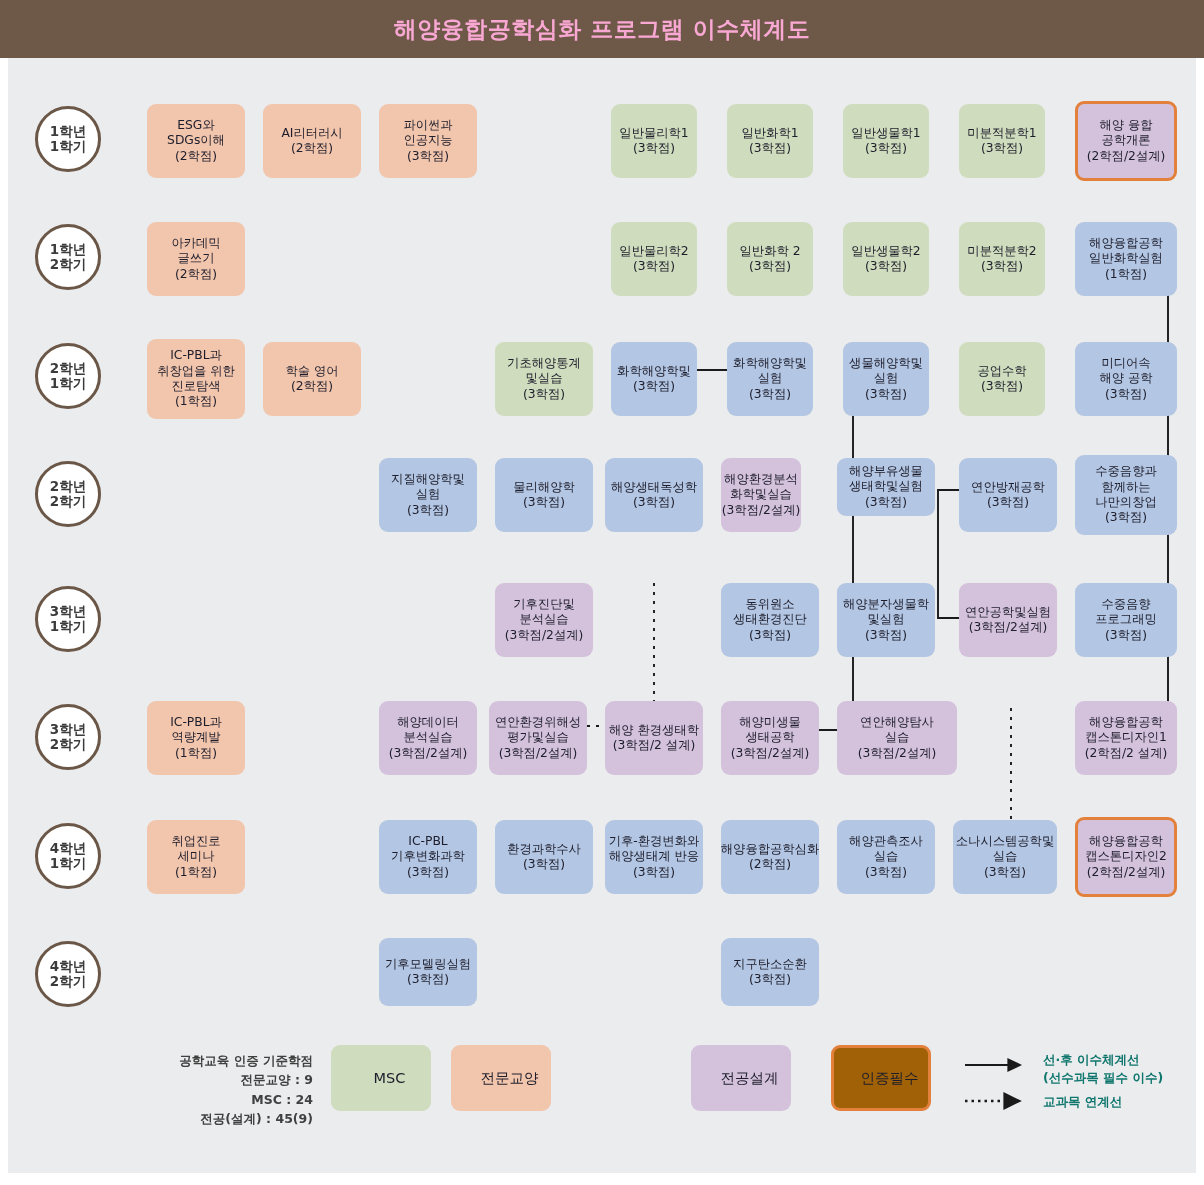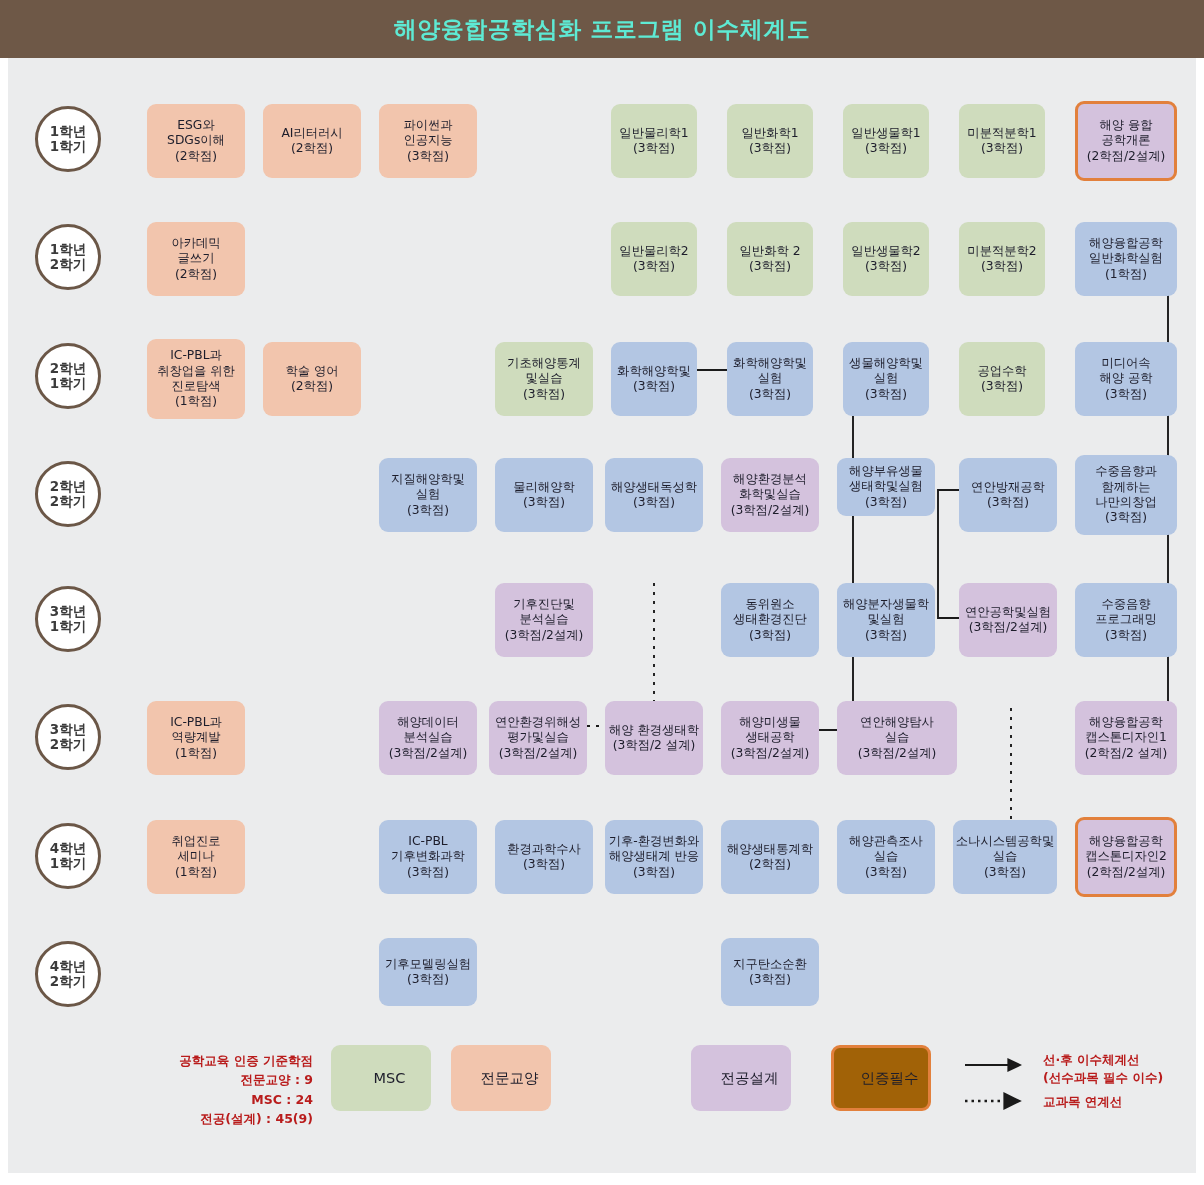--- a/index.html
+++ b/index.html
@@ -16,21 +16,21 @@
     overflow: hidden;
   }
   #title-bar {
     position: absolute;
     left: 0; top: 0;
     width: 1204px; height: 58px;
     background: #6e5847;
     display: flex; align-items: center; justify-content: center;
   }
   #title-text {
-    color: #5eead4;
+    color: #f9a8d4;
     font-size: 23px;
     font-weight: bold;
     letter-spacing: 0.5px;
   }
   #canvas {
     position: absolute;
     left: 8px; top: 58px;
     width: 1188px; height: 1115px;
     background: #ebeced;
   }
@@ -68,31 +68,31 @@
   .c-msc     { background: #cfdcbd; }
   .c-gyoyang { background: #f2c5ad; }
   .c-major   { background: #b3c6e3; }
   .c-design  { background: #d4c2dd; }
   .cert      { border: 3px solid #e2803c; }
   
   #legend { position: absolute; left: 0; top: 975px; width: 1188px; height: 140px; }
   .lg-credits {
     position: absolute; left: 150px; top: 18px; width: 155px;
     text-align: right; font-size: 12.5px; font-weight: bold;
-    color: #b91c1c; line-height: 1.55;
+    color: #404040; line-height: 1.55;
   }
   .lg-box {
     position: absolute; top: 12px;
     width: 100px; height: 66px; border-radius: 9px;
     display: flex; align-items: center; justify-content: center;
     font-size: 14.5px; color: #1d1d2b; padding-left: 17px;
   }
   .lg-arrowtext {
     position: absolute; font-size: 12.5px; font-weight: bold;
-    color: #b91c1c; line-height: 1.4;
+    color: #0f766e; line-height: 1.4;
   }
 </style>
 </head>
 <body>
 
 <div id="page">
 
   <div id="title-bar">
     <div id="title-text">해양융합공학심화 프로그램 이수체계도</div>
   </div>
@@ -279,21 +279,21 @@
         <span class="ln">(3학점)</span>
       </div>
     <div class="course c-major" style="left:487px; top:400px; width:98px; height:74px;">
         <span class="ln">물리해양학</span>
         <span class="ln">(3학점)</span>
       </div>
     <div class="course c-major" style="left:597px; top:400px; width:98px; height:74px;">
         <span class="ln">해양생태독성학</span>
         <span class="ln">(3학점)</span>
       </div>
-    <div class="course c-design" style="left:713px; top:400px; width:98px; height:74px;">
+    <div class="course c-design" style="left:713px; top:400px; width:80px; height:74px;">
         <span class="ln">해양환경분석</span>
         <span class="ln">화학및실습</span>
         <span class="ln">(3학점/2설계)</span>
       </div>
     <div class="course c-major" style="left:829px; top:400px; width:98px; height:58px;">
         <span class="ln">해양부유생물</span>
         <span class="ln">생태학및실험</span>
         <span class="ln">(3학점)</span>
       </div>
     <div class="course c-major" style="left:951px; top:400px; width:98px; height:74px;">
@@ -380,21 +380,21 @@
     <div class="course c-major" style="left:487px; top:762px; width:98px; height:74px;">
         <span class="ln">환경과학수사</span>
         <span class="ln">(3학점)</span>
       </div>
     <div class="course c-major" style="left:597px; top:762px; width:98px; height:74px;">
         <span class="ln">기후-환경변화와</span>
         <span class="ln">해양생태계 반응</span>
         <span class="ln">(3학점)</span>
       </div>
     <div class="course c-major" style="left:713px; top:762px; width:98px; height:74px;">
-        <span class="ln">해양생태통계학</span>
+        <span class="ln">해양융합공학심화</span>
         <span class="ln">(2학점)</span>
       </div>
     <div class="course c-major" style="left:829px; top:762px; width:98px; height:74px;">
         <span class="ln">해양관측조사</span>
         <span class="ln">실습</span>
         <span class="ln">(3학점)</span>
       </div>
     <div class="course c-major" style="left:945px; top:762px; width:104px; height:74px;">
         <span class="ln">소나시스템공학및</span>
         <span class="ln">실습</span>

